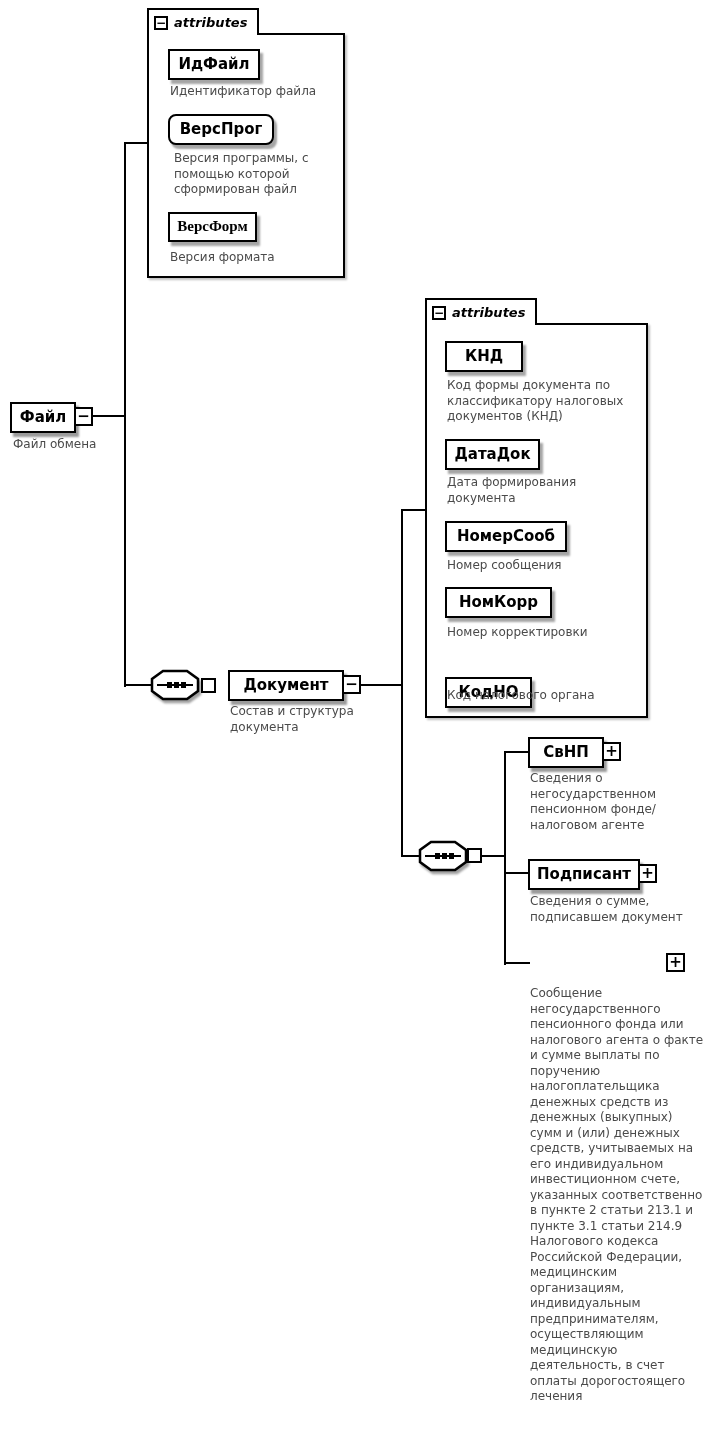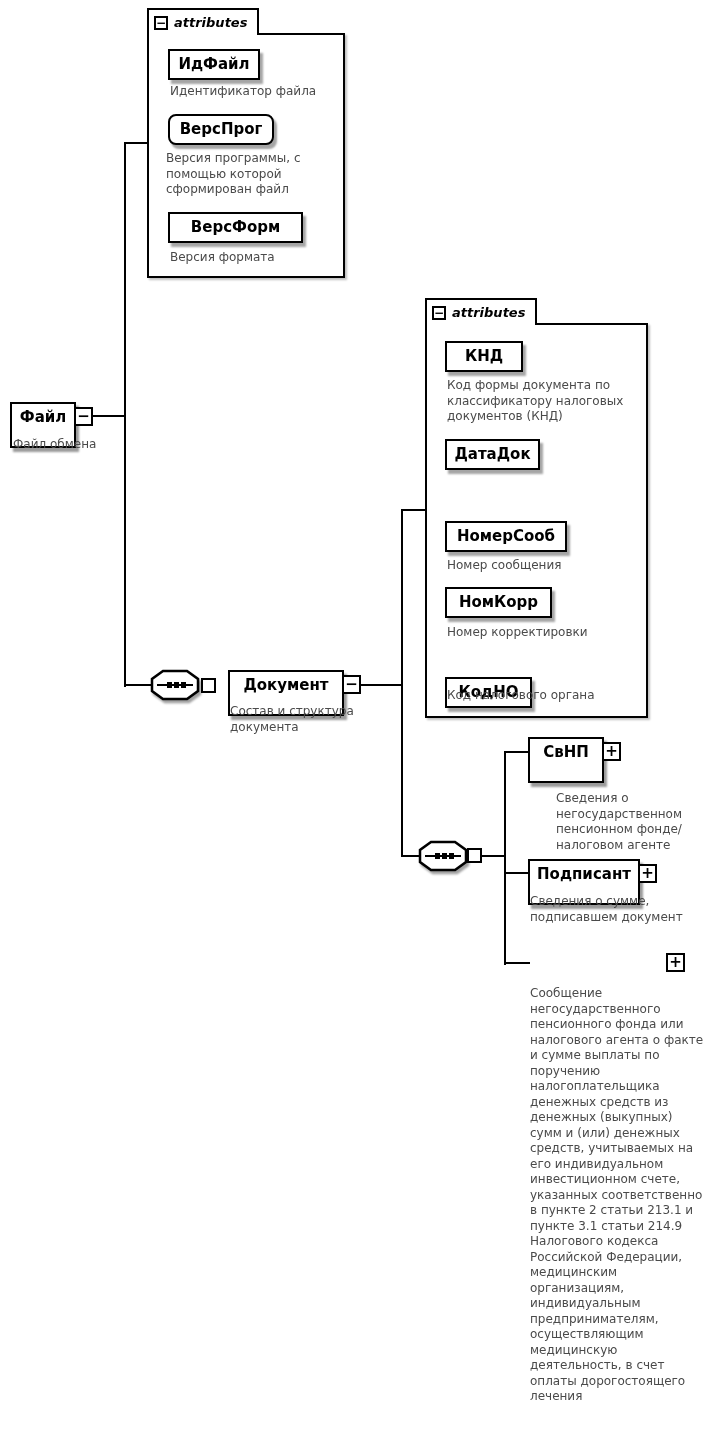--- a/index.html
+++ b/index.html
@@ -3,21 +3,21 @@
 <meta charset="utf-8">
 <style>
   html,body{margin:0;padding:0;background:#fff;}
   .diagram{position:relative;width:725px;height:1432px;background:#fff;overflow:hidden;
            font-family:"DejaVu Sans",sans-serif;}
   .hline,.vline{position:absolute;background:#000;z-index:0;}
   .hline{height:2px;}
   .vline{width:2px;}
   .el-box{position:absolute;box-sizing:border-box;border:2px solid #000;background:#fff;
           font-family:"DejaVu Sans",sans-serif;font-weight:bold;font-size:15px;color:#000;
-          text-align:center;padding:4px 4px 20px;box-shadow:3px 4px 2px #9b9b9b;
+          text-align:center;padding:4px 4px 5px;box-shadow:3px 4px 2px #9b9b9b;
           white-space:nowrap;z-index:2;}
   .attr-box{position:absolute;box-sizing:border-box;border:2px solid #000;background:#fff;
           font-family:"DejaVu Sans",sans-serif;font-weight:bold;font-size:15px;color:#000;
           text-align:center;padding:4px 4px 5px;box-shadow:3px 4px 2px #a5a5a5;
           white-space:nowrap;z-index:2;}
   .toggle{position:absolute;box-sizing:border-box;width:19px;height:19px;border:2px solid #000;
           background:#fff;display:flex;align-items:center;justify-content:center;
           font:bold 15px/1 "DejaVu Sans",sans-serif;z-index:3;padding:0;}
   .sq{position:absolute;box-sizing:border-box;width:15px;height:15px;border:2px solid #000;
       background:#fff;z-index:2;}
@@ -60,23 +60,23 @@
   <div class="group-tab" style="left:147px;top:8px;height:27px;">
     <span class="mini">−</span>
     <span>attributes</span>
   </div>
   <div class="group" style="left:147px;top:33px;width:198px;height:245px;"></div>
 
   <div class="attr-box" style="left:168px;top:49px;width:92px;">ИдФайл</div>
   <div class="ann" style="left:170px;top:84px;width:168px;">Идентификатор файла</div>
 
   <div class="attr-box" style="left:168px;top:114px;width:106px;border-radius:8px;">ВерсПрог</div>
-  <div class="ann" style="left:166px;top:151px;width:148px;">Версия программы, с помощью которой сформирован файл</div>
+  <div class="ann" style="left:174px;top:151px;width:148px;">Версия программы, с помощью которой сформирован файл</div>
 
-  <div class="attr-box" style="left:168px;top:212px;width:135px;">ВерсФорм</div>
+  <div class="attr-box" style="left:168px;top:212px;width:89px;font-family:Liberation Serif, serif;">ВерсФорм</div>
   <div class="ann" style="left:170px;top:250px;width:168px;">Версия формата</div>
 
   <div class="seq" style="left:150px;top:669px;">
     <svg width="50" height="32" viewBox="0 0 50 32">
       <polygon points="13,2 37,2 48,10 48,22 37,30 13,30 2,22 2,10" fill="#fff" stroke="#000" stroke-width="2.5"></polygon>
       <line x1="7" y1="16" x2="43" y2="16" stroke="#000" stroke-width="2"></line>
       <rect x="17" y="13" width="5" height="6" fill="#000"></rect>
       <rect x="24" y="13" width="5" height="6" fill="#000"></rect>
       <rect x="31" y="13" width="5" height="6" fill="#000"></rect>
     </svg>
@@ -90,20 +90,21 @@
   <div class="group-tab" style="left:425px;top:298px;height:27px;">
     <span class="mini">−</span>
     <span>attributes</span>
   </div>
   <div class="group" style="left:425px;top:323px;width:223px;height:395px;"></div>
 
   <div class="attr-box" style="left:445px;top:341px;width:78px;">КНД</div>
   <div class="ann" style="left:447px;top:378px;width:190px;">Код формы документа по классификатору налоговых документов (КНД)</div>
 
   <div class="attr-box" style="left:445px;top:439px;width:95px;">ДатаДок</div>
+  <div class="ann" style="left:447px;top:475px;width:148px;">Дата формирования документа</div>
 
   <div class="attr-box" style="left:445px;top:521px;width:122px;">НомерСооб</div>
   <div class="ann" style="left:447px;top:558px;width:180px;">Номер сообщения</div>
 
   <div class="attr-box" style="left:445px;top:587px;width:107px;">НомКорр</div>
   <div class="ann" style="left:447px;top:625px;width:180px;">Номер корректировки</div>
 
   <div class="attr-box" style="left:445px;top:652px;width:87px;margin-top:25px;">КодНО</div>
   <div class="ann" style="left:447px;top:688px;width:180px;">Код налогового органа</div>
 
@@ -113,21 +114,21 @@
       <line x1="7" y1="16" x2="43" y2="16" stroke="#000" stroke-width="2"></line>
       <rect x="17" y="13" width="5" height="6" fill="#000"></rect>
       <rect x="24" y="13" width="5" height="6" fill="#000"></rect>
       <rect x="31" y="13" width="5" height="6" fill="#000"></rect>
     </svg>
   </div>
   <div class="sq" style="left:467px;top:848px;"></div>
 
   <div class="el-box" style="left:528px;top:737px;width:76px;">СвНП</div>
   <div class="toggle" style="left:602px;top:742px;">+</div>
-  <div class="ann" style="left:556px;top:771px;width:162px;margin-top:20px;">Сведения о негосударственном пенсионном фонде/налоговом агенте</div>
+  <div class="ann" style="left:530px;top:771px;width:162px;">Сведения о негосударственном пенсионном фонде/налоговом агенте</div>
 
   <div class="el-box" style="left:528px;top:859px;width:112px;">Подписант</div>
   <div class="toggle" style="left:638px;top:864px;">+</div>
   <div class="ann" style="left:530px;top:894px;width:160px;">Сведения о сумме, подписавшем документ</div>
 
   <div class="toggle" style="left:666px;top:953px;">+</div>
   <div class="ann" style="left:530px;top:986px;width:178px;">Сообщение негосударственного пенсионного фонда или налогового агента о факте и сумме выплаты по поручению налогоплательщика денежных средств из денежных (выкупных) сумм и (или) денежных средств, учитываемых на его индивидуальном инвестиционном счете, указанных соответственно в пункте 2 статьи 213.1 и пункте 3.1 статьи 214.9 Налогового кодекса Российской Федерации, медицинским организациям, индивидуальным предпринимателям, осуществляющим медицинскую деятельность, в счет оплаты дорогостоящего лечения</div>
 
 </div>
 

